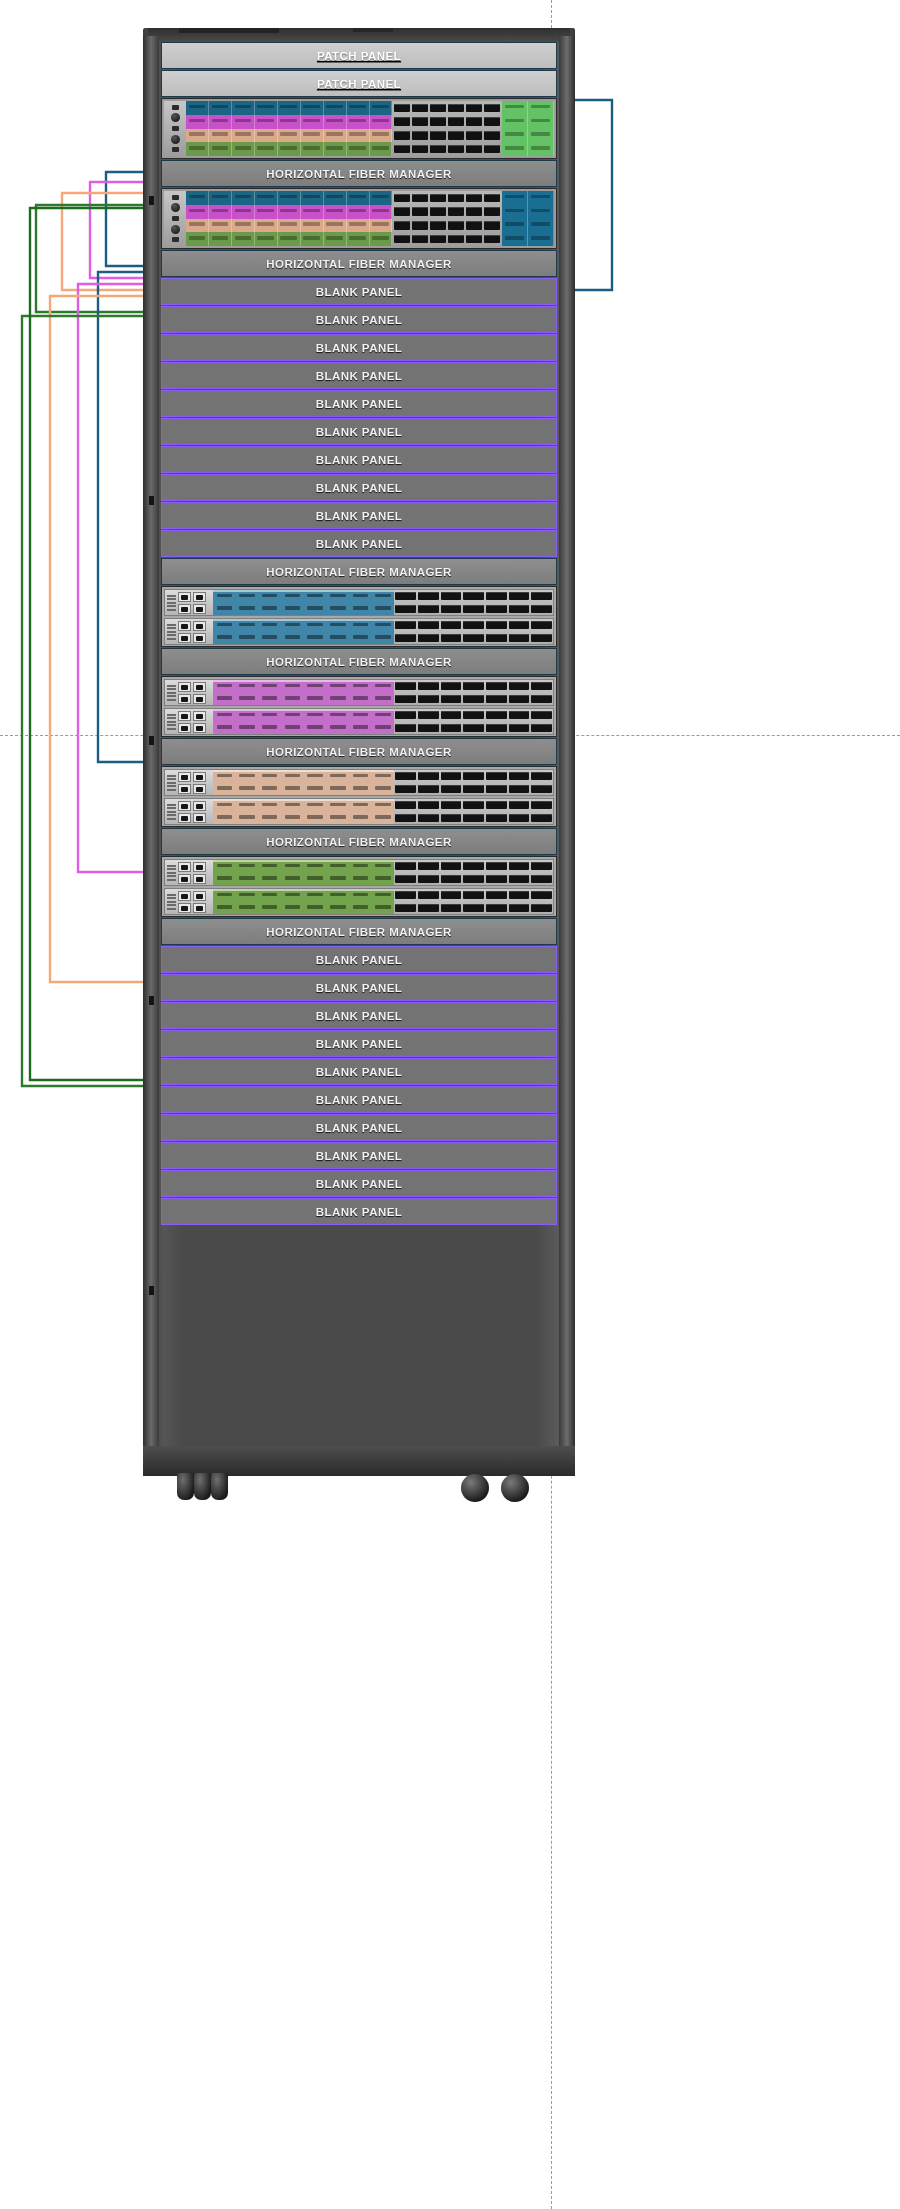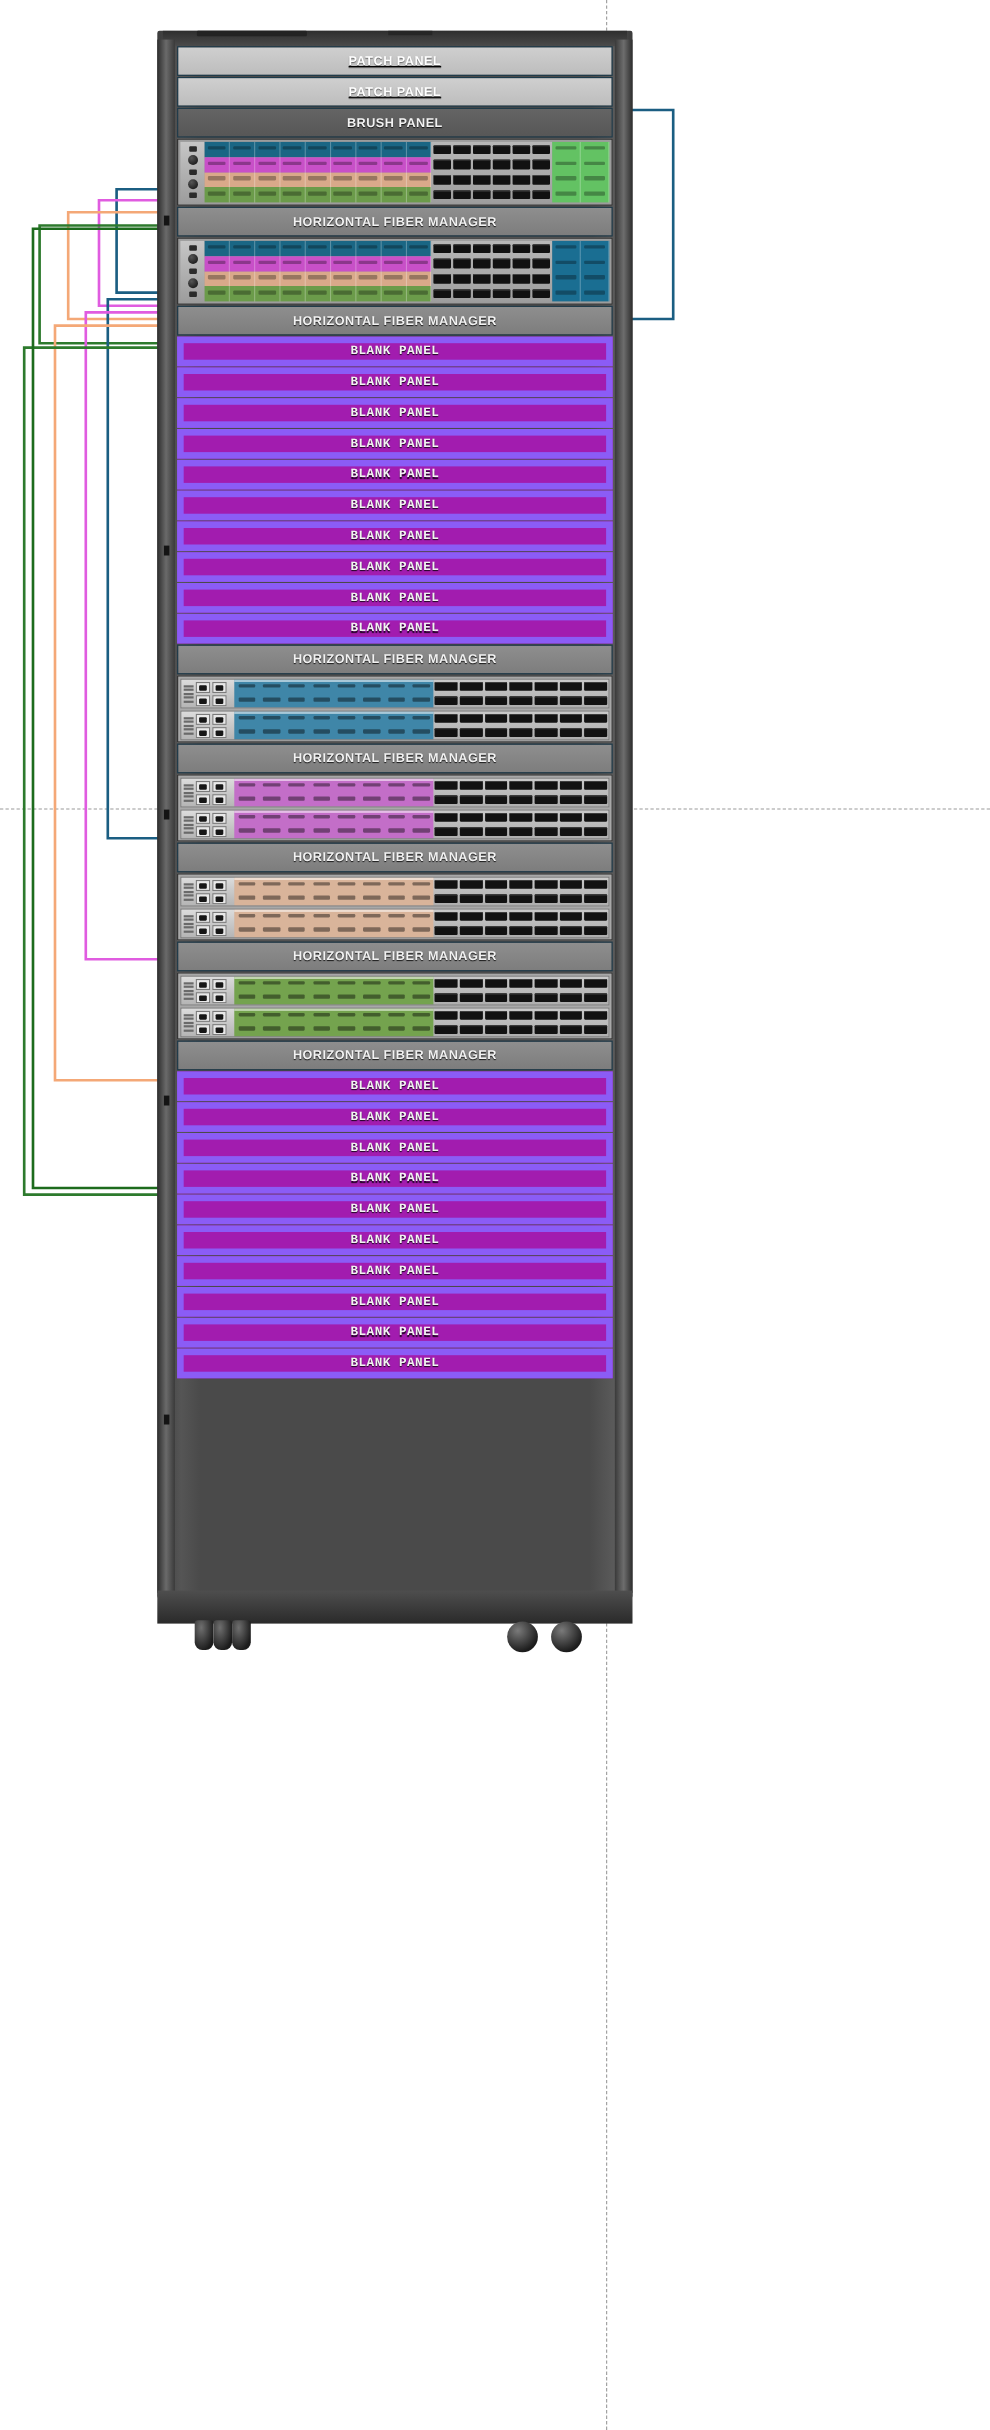--- a/index.html
+++ b/index.html
@@ -42,21 +42,21 @@
   .slot{position:relative;box-sizing:border-box;width:396px;
     display:flex;align-items:center;justify-content:center;
     border:1px solid #1d3a4a;margin-bottom:1px;}
   .slot .lbl{font-size:11.5px;font-weight:bold;letter-spacing:.45px;
     color:#f2f2f2;text-shadow:0 1px 1px rgba(0,0,0,.85);white-space:nowrap;}
 
   .slot.patch{height:27px;background:linear-gradient(180deg,#cfcfcf,#bdbdbd);text-decoration:underline;}
   .slot.patch .lbl{color:#ffffff;text-shadow:0 1px 1px rgba(90,90,90,.9);}
   .slot.brush{height:27px;background:linear-gradient(180deg,#646464,#575757);}
   .slot.hfm{height:27px;background:linear-gradient(180deg,#8e8e8e,#7d7d7d);}
-  .slot.blank{height:27px;background:#a21caf;border:6px solid #8b5cf6;font-family:Liberation Mono, monospace;}
+  .slot.blank{height:27px;background:#737373;border:1px solid #8b5cf6;}
 
   
   .slot.bigpanel{height:61px;background:#9c9c9c;border:1px solid #2a2a2a;
     padding:0;display:block;}
   .bp-inner{position:absolute;inset:2px;display:flex;}
   .bp-left{width:22px;background:linear-gradient(180deg,#c6c6c6,#9d9d9d);
     display:flex;flex-direction:column;justify-content:space-around;
     align-items:center;padding:2px 0;}
   .bp-dot{width:7px;height:5px;background:#2b2b2b;border-radius:1px;}
   .bp-dotbig{width:9px;height:9px;border-radius:50%;
@@ -149,23 +149,20 @@
   </div>
   <div class="rail-right"></div>
 
   <div id="slots">
       <div class="slot patch">
         <span class="lbl">PATCH PANEL</span>
       </div>
       <div class="slot patch">
         <span class="lbl">PATCH PANEL</span>
       </div>
-      <div class="slot brush">
-        <span class="lbl">BRUSH PANEL</span>
-      </div>
       <div class="slot bigpanel">
         <div class="bp-inner">
           <div class="bp-left">
             <div class="bp-dot"></div>
             <div class="bp-dotbig"></div>
             <div class="bp-dot"></div>
             <div class="bp-dotbig"></div>
             <div class="bp-dot"></div>
           </div>
           <div class="colorband" style="width: 52.9412%;">

